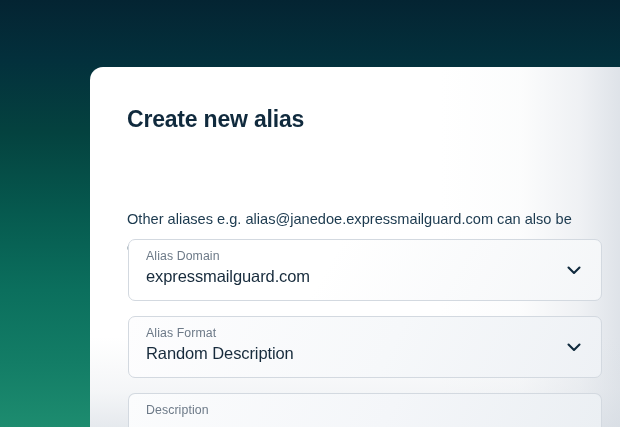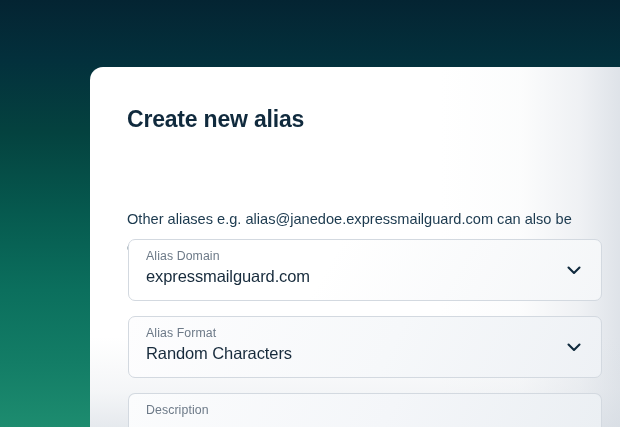--- a/index.html
+++ b/index.html
@@ -196,21 +196,21 @@
           <span class="field-value">expressmailguard.com</span>
           <span class="chevron">
             <svg width="20" height="20" viewBox="0 0 20 20" fill="none">
               <path d="M4.5 7.5 L10 13 L15.5 7.5" stroke="#102a3d" stroke-width="2.1" stroke-linecap="round" stroke-linejoin="round"></path>
             </svg>
           </span>
         </div>
 
         <div class="field tinted-2">
           <span class="field-label">Alias Format</span>
-          <span class="field-value">Random Characters</span>
+          <span class="field-value">Random Description</span>
           <span class="chevron">
             <svg width="20" height="20" viewBox="0 0 20 20" fill="none">
               <path d="M4.5 7.5 L10 13 L15.5 7.5" stroke="#102a3d" stroke-width="2.1" stroke-linecap="round" stroke-linejoin="round"></path>
             </svg>
           </span>
         </div>
 
         <div class="field partial">
           <span class="field-label">Description</span>
         </div>

